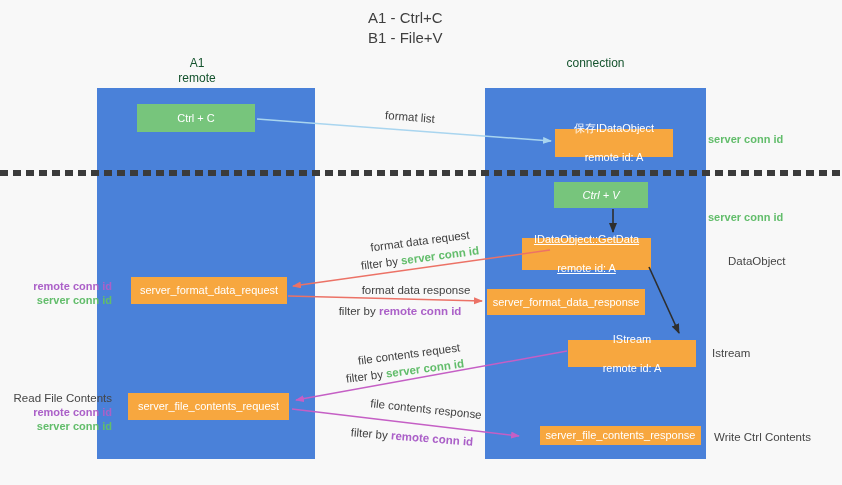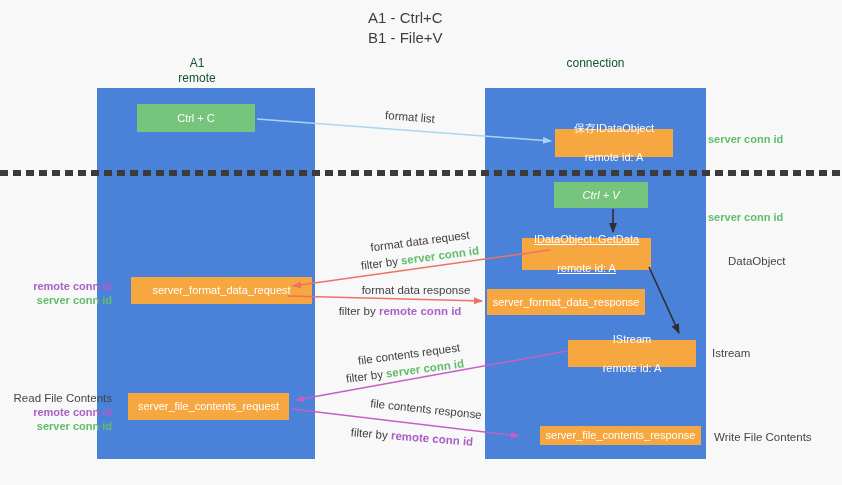--- a/index.html
+++ b/index.html
@@ -71,21 +71,21 @@
 
   <div class="node green" style="left:554px;top:182px;width:94px;height:26px;font-style:italic;">
     <div>Ctrl + V</div>
   </div>
 
   <div class="node orange" style="left:522px;top:238px;width:129px;height:32px;text-decoration:underline;">
     <div>IDataObject::GetData</div>
     <div>remote id: A</div>
   </div>
 
-  <div class="node orange" style="left:131px;top:277px;width:181px;height:27px;">
+  <div class="node orange" style="left:131px;top:277px;width:156px;height:27px;">
     <div>server_format_data_request</div>
   </div>
 
   <div class="node orange" style="left:487px;top:289px;width:158px;height:26px;">
     <div>server_format_data_response</div>
   </div>
 
   <div class="node orange" style="left:568px;top:340px;width:128px;height:27px;">
     <div>IStream</div>
     <div>remote id: A</div>
@@ -156,21 +156,21 @@
   </div>
   <div class="flow-label rot-pos-sm" style="left:412px;top:437px;">
     <span>filter by</span>
     <span class="purple-id">remote conn id</span>
   </div>
 
   <div class="side-label green" style="left:708px;top:133px;">server conn id</div>
   <div class="side-label green" style="left:708px;top:211px;">server conn id</div>
   <div class="side-label" style="left:728px;top:245px;margin-top:10px;">DataObject</div>
   <div class="side-label" style="left:712px;top:347px;">Istream</div>
-  <div class="side-label" style="left:714px;top:431px;">Write File Contents</div>
+  <div class="side-label" style="left:714px;top:431px;">Write Ctrl Contents</div>
 
   <div class="left-id-block" style="top:279px;">
     <div class="purple-id">remote conn id</div>
     <div class="green-id">server conn id</div>
   </div>
   <div class="left-id-block" style="top:391px;">
     <div class="gray">Read File Contents</div>
     <div class="purple-id">remote conn id</div>
     <div class="green-id">server conn id</div>
   </div>

